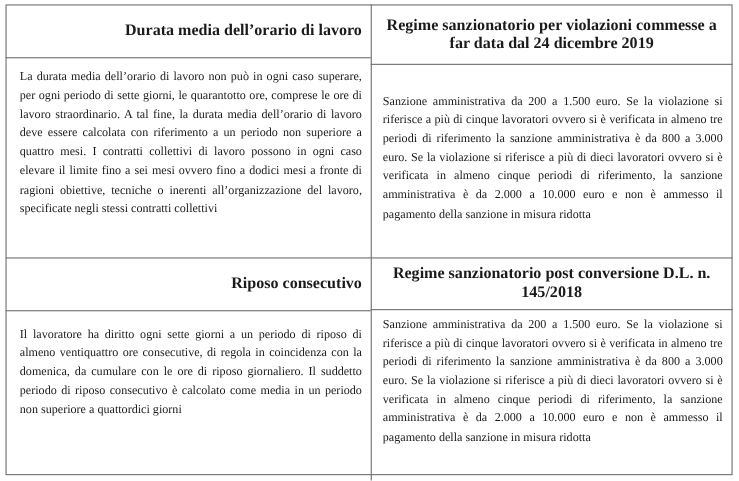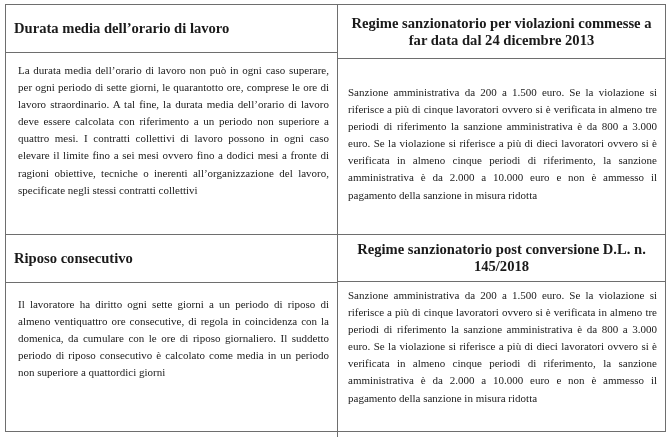--- a/index.html
+++ b/index.html
@@ -3,21 +3,21 @@
 <meta charset="utf-8">
 <style>
   html, body { margin: 0; padding: 0; background: #ffffff; }
   body { width: 672px; height: 437px; position: relative; overflow: hidden;
          font-family: "Liberation Serif", "DejaVu Serif", serif; color: #1a1a1a; }
   .frame { position: absolute; left: 5px; top: 4px; width: 661px; height: 428px;
            border: 1px solid #6e6e6e; box-sizing: border-box; }
   .vline { position: absolute; left: 337px; top: 4px; width: 1px; height: 433px; background: #6e6e6e; }
   .hline { position: absolute; height: 1px; background: #6e6e6e; }
   .cell { position: absolute; box-sizing: border-box; }
-  .hdr { display: flex; align-items: center; justify-content: flex-start; text-align: center;
+  .hdr { display: flex; align-items: center; justify-content: flex-end; text-align: center;
          font-weight: bold; font-size: 14.6px; line-height: 17px; padding: 0 8px; }
   .body { font-size: 11px; line-height: 17.1px; text-align: justify; padding: 0 8px 0 12px; }
   .body p { margin: 0; }
 </style>
 </head>
 <body>
 
 <div class="frame"></div>
 <div class="vline"></div>
 
@@ -35,21 +35,21 @@
 </div>
 
 <div class="cell hdr" style="left:6px; top:235px; width:331px; height:47px;">
   <span>Riposo consecutivo</span>
 </div>
 <div class="cell body" style="left:6px; top:296px; width:331px; height:120px;">
   <p>Il lavoratore ha diritto ogni sette giorni a un periodo di riposo di almeno ventiquattro ore consecutive, di regola in coincidenza con la domenica, da cumulare con le ore di riposo giornaliero. Il suddetto periodo di riposo consecutivo è calcolato come media in un periodo non superiore a quattordici giorni</p>
 </div>
 
 <div class="cell hdr" style="left:338px; top:5px; width:327px; height:53px;">
-  <span>Regime sanzionatorio per violazioni commesse a far data dal 24 dicembre 2013</span>
+  <span>Regime sanzionatorio per violazioni commesse a far data dal 24 dicembre 2019</span>
 </div>
 <div class="cell body" style="left:338px; top:84px; width:327px; height:148px; padding-left:10px;">
   <p>Sanzione amministrativa da 200 a 1.500 euro. Se la violazione si riferisce a più di cinque lavoratori ovvero si è verificata in almeno tre periodi di riferimento la sanzione amministrativa è da 800 a 3.000 euro. Se la violazione si riferisce a più di dieci lavoratori ovvero si è verificata in almeno cinque periodi di riferimento, la sanzione amministrativa è da 2.000 a 10.000 euro e non è ammesso il pagamento della sanzione in misura ridotta</p>
 </div>
 
 <div class="cell hdr" style="left:338px; top:235px; width:327px; height:46px;">
   <span>Regime sanzionatorio post conversione D.L. n. 145/2018</span>
 </div>
 <div class="cell body" style="left:338px; top:287px; width:327px; height:140px; padding-left:10px;">
   <p>Sanzione amministrativa da 200 a 1.500 euro. Se la violazione si riferisce a più di cinque lavoratori ovvero si è verificata in almeno tre periodi di riferimento la sanzione amministrativa è da 800 a 3.000 euro. Se la violazione si riferisce a più di dieci lavoratori ovvero si è verificata in almeno cinque periodi di riferimento, la sanzione amministrativa è da 2.000 a 10.000 euro e non è ammesso il pagamento della sanzione in misura ridotta</p>

